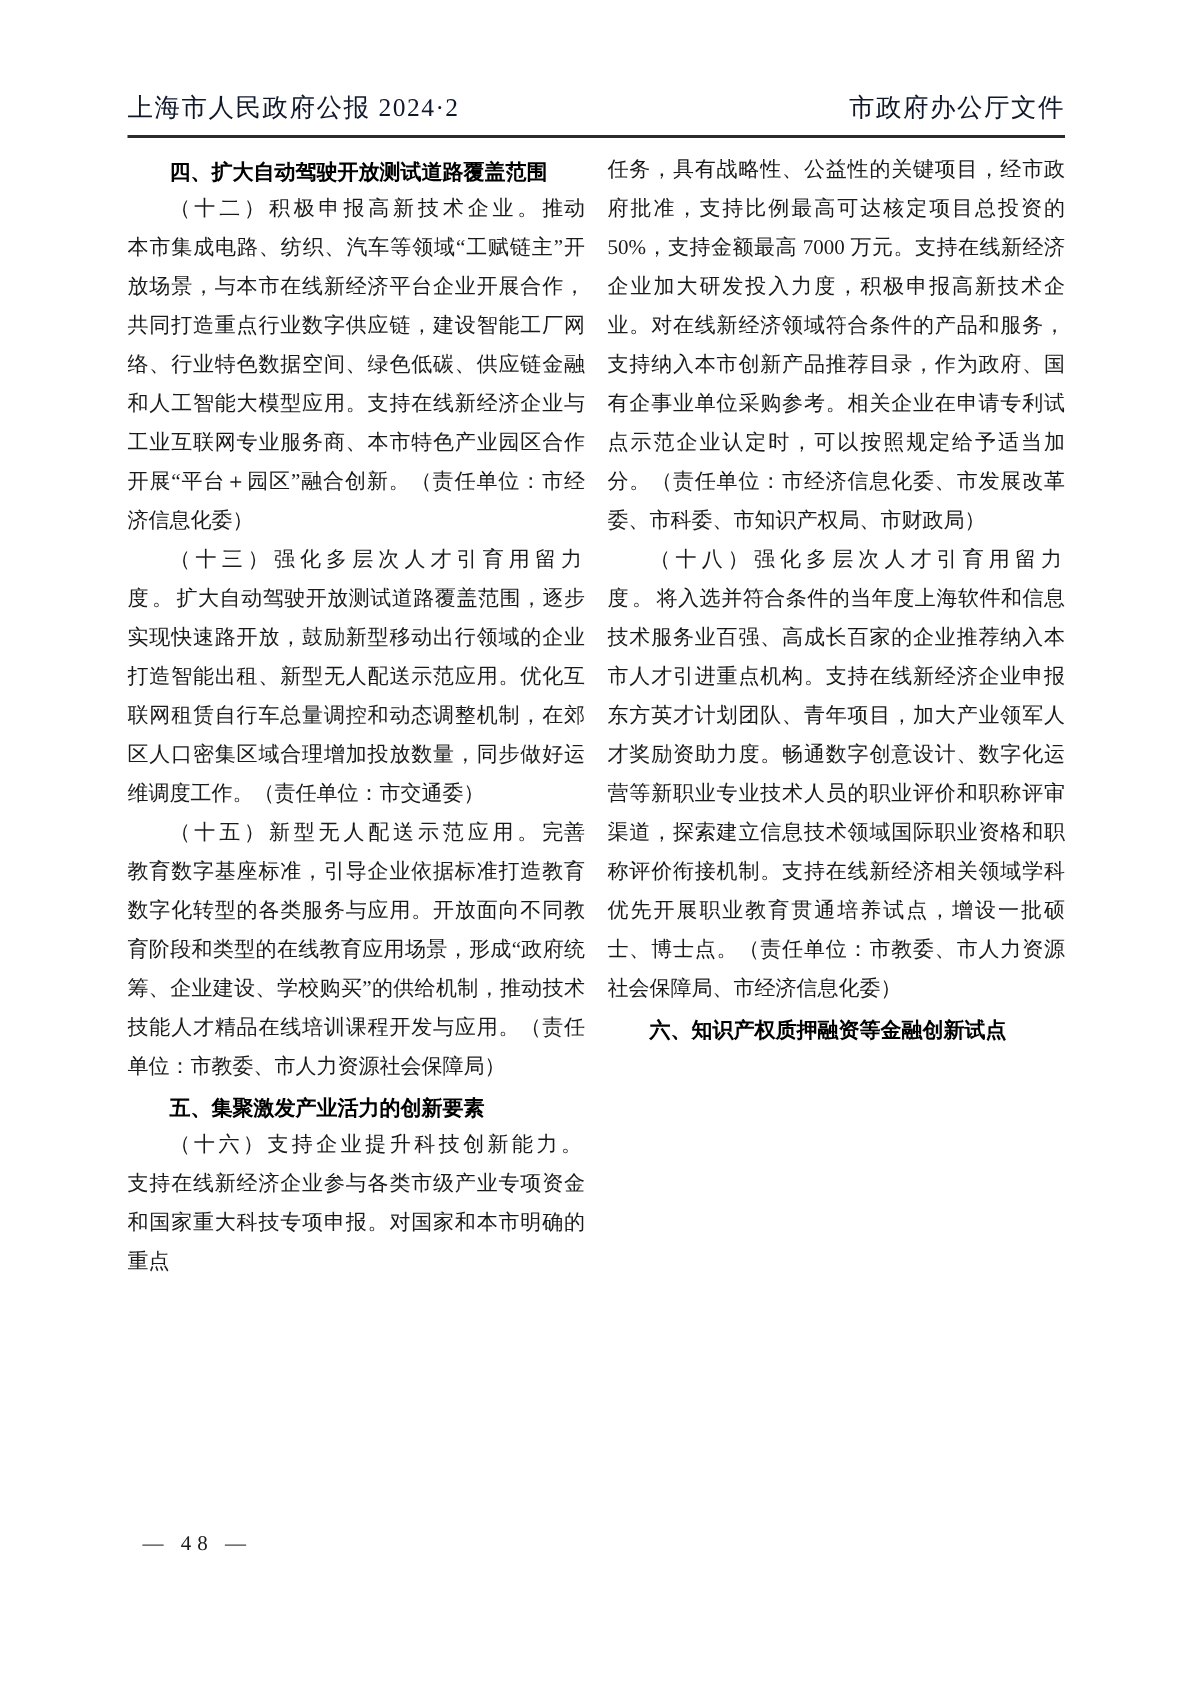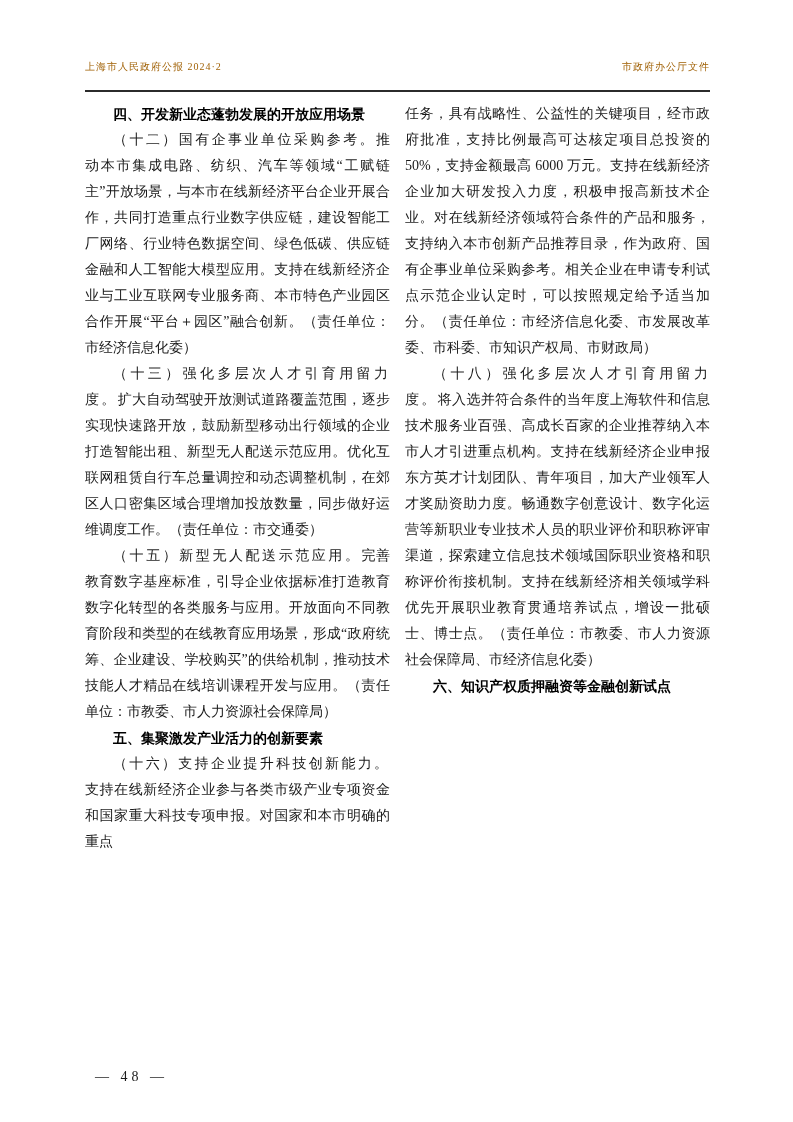--- a/index.html
+++ b/index.html
@@ -14,23 +14,23 @@
     overflow: hidden;
   }
   .page-header {
     position: absolute;
     top: 60px;
     left: 85px;
     width: 625px;
     display: flex;
     justify-content: space-between;
     align-items: baseline;
-    font-size: 10px;
+    font-size: 17px;
     letter-spacing: 1px;
-    color: #a16207;
+    color: #0f172a;
   }
   .header-rule {
     position: absolute;
     top: 90px;
     left: 85px;
     width: 625px;
     height: 0;
     border-top: 2px solid #2b2b2b;
   }
   .columns {
@@ -68,46 +68,45 @@
     
     letter-spacing: 2px;
   }
   .page-footer {
     position: absolute;
     top: 1022px;
     left: 95px;
     font-size: 14px;
     letter-spacing: 4px;
     color: #1a1a1a;
-    margin-top: 47px;
   }
 </style>
 </head>
 <body>
 
 <div class="page">
 
   <div class="page-header">
     <span>上海市人民政府公报 2024·2</span>
     <span>市政府办公厅文件</span>
   </div>
 
   <div class="header-rule"></div>
 
   <div class="columns">
     <div class="column" id="col-left">
-        <div class="section-heading">四、开发新业态蓬勃发展的开放应用场景</div>
-        <div class="para"><span class="lead">（十二）国有企事业单位采购参考。</span>推动本市集成电路、纺织、汽车等领域“工赋链主”开放场景，与本市在线新经济平台企业开展合作，共同打造重点行业数字供应链，建设智能工厂网络、行业特色数据空间、绿色低碳、供应链金融和人工智能大模型应用。支持在线新经济企业与工业互联网专业服务商、本市特色产业园区合作开展“平台＋园区”融合创新。（责任单位：市经济信息化委）</div>
+        <div class="section-heading">四、扩大自动驾驶开放测试道路覆盖范围</div>
+        <div class="para"><span class="lead">（十二）积极申报高新技术企业。</span>推动本市集成电路、纺织、汽车等领域“工赋链主”开放场景，与本市在线新经济平台企业开展合作，共同打造重点行业数字供应链，建设智能工厂网络、行业特色数据空间、绿色低碳、供应链金融和人工智能大模型应用。支持在线新经济企业与工业互联网专业服务商、本市特色产业园区合作开展“平台＋园区”融合创新。（责任单位：市经济信息化委）</div>
         <div class="para"><span class="lead">（十三）强化多层次人才引育用留力度。</span>扩大自动驾驶开放测试道路覆盖范围，逐步实现快速路开放，鼓励新型移动出行领域的企业打造智能出租、新型无人配送示范应用。优化互联网租赁自行车总量调控和动态调整机制，在郊区人口密集区域合理增加投放数量，同步做好运维调度工作。（责任单位：市交通委）</div>
         <div class="para"><span class="lead">（十五）新型无人配送示范应用。</span>完善教育数字基座标准，引导企业依据标准打造教育数字化转型的各类服务与应用。开放面向不同教育阶段和类型的在线教育应用场景，形成“政府统筹、企业建设、学校购买”的供给机制，推动技术技能人才精品在线培训课程开发与应用。（责任单位：市教委、市人力资源社会保障局）</div>
         <div class="section-heading">五、集聚激发产业活力的创新要素</div>
         <div class="para"><span class="lead">（十六）支持企业提升科技创新能力。</span>支持在线新经济企业参与各类市级产业专项资金和国家重大科技专项申报。对国家和本市明确的重点</div>
       </div>
     <div class="column" id="col-right">
-        <div class="para cont">任务，具有战略性、公益性的关键项目，经市政府批准，支持比例最高可达核定项目总投资的50%，支持金额最高 6000 万元。支持在线新经济企业加大研发投入力度，积极申报高新技术企业。对在线新经济领域符合条件的产品和服务，支持纳入本市创新产品推荐目录，作为政府、国有企事业单位采购参考。相关企业在申请专利试点示范企业认定时，可以按照规定给予适当加分。（责任单位：市经济信息化委、市发展改革委、市科委、市知识产权局、市财政局）</div>
+        <div class="para cont">任务，具有战略性、公益性的关键项目，经市政府批准，支持比例最高可达核定项目总投资的50%，支持金额最高 7000 万元。支持在线新经济企业加大研发投入力度，积极申报高新技术企业。对在线新经济领域符合条件的产品和服务，支持纳入本市创新产品推荐目录，作为政府、国有企事业单位采购参考。相关企业在申请专利试点示范企业认定时，可以按照规定给予适当加分。（责任单位：市经济信息化委、市发展改革委、市科委、市知识产权局、市财政局）</div>
         <div class="para"><span class="lead">（十八）强化多层次人才引育用留力度。</span>将入选并符合条件的当年度上海软件和信息技术服务业百强、高成长百家的企业推荐纳入本市人才引进重点机构。支持在线新经济企业申报东方英才计划团队、青年项目，加大产业领军人才奖励资助力度。畅通数字创意设计、数字化运营等新职业专业技术人员的职业评价和职称评审渠道，探索建立信息技术领域国际职业资格和职称评价衔接机制。支持在线新经济相关领域学科优先开展职业教育贯通培养试点，增设一批硕士、博士点。（责任单位：市教委、市人力资源社会保障局、市经济信息化委）</div>
         <div class="section-heading">六、知识产权质押融资等金融创新试点</div>
       </div>
   </div>
 
   <div class="page-footer">
     <span>— 48 —</span>
   </div>
 
 </div>

